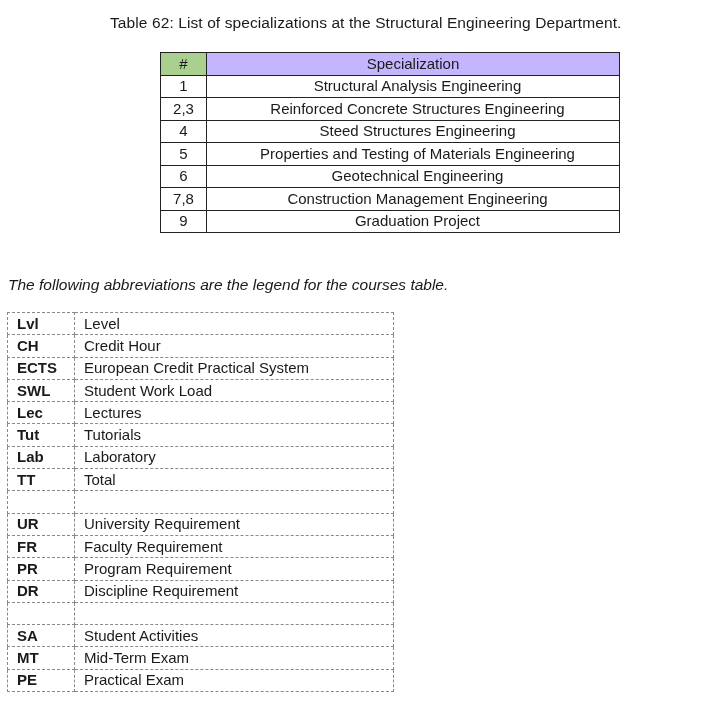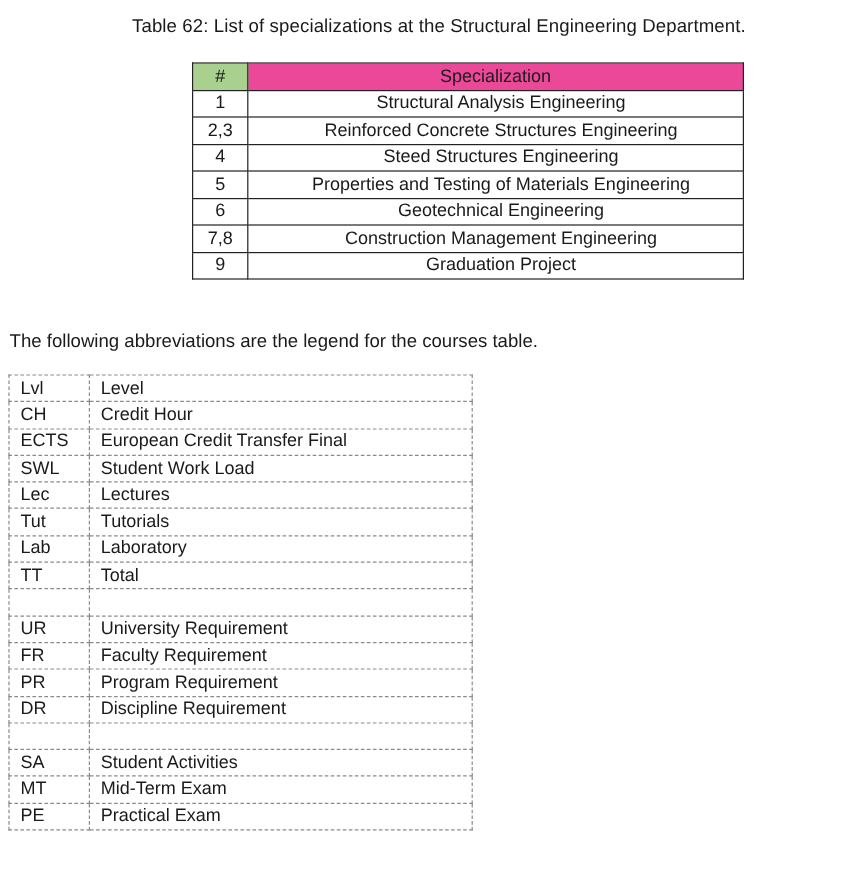--- a/index.html
+++ b/index.html
@@ -49,54 +49,56 @@
     table.spec td.name {
       padding-left: 9px;
       text-align: center;
     }
     .intro {
       position: absolute;
       left: 8px;
       top: 276px;
       font-size: 15.5px;
       white-space: nowrap;
+      font-style: italic;
     }
     table.legend {
       position: absolute;
       left: 7px;
       top: 312px;
       width: 387px;
       border-collapse: collapse;
       font-size: 15px;
     }
     table.legend td {
       border: 1px dashed #8a8a8a;
       height: 21.3px;
       padding: 0;
       line-height: 20px;
     }
     table.legend td.abbr {
       width: 57px;
       padding-left: 9px;
+      font-weight: bold;
     }
     table.legend td.meaning {
       padding-left: 9px;
       margin-top: 17px;
     }
   </style>
 </head>
 <body>
 
 <div class="caption">Table 62: List of specializations at the Structural Engineering Department.</div>
 
 <table class="spec">
   <thead>
     <tr>
       <th style="background: rgb(169, 208, 142);">#</th>
-      <th style="background: #ec4899;">Specialization</th>
+      <th style="background: #c4b5fd;">Specialization</th>
     </tr>
   </thead>
   <tbody id="spec-body">
       <tr>
         <td class="num">1</td>
         <td class="name">Structural Analysis Engineering</td>
       </tr>
       <tr>
         <td class="num">2,3</td>
         <td class="name">Reinforced Concrete Structures Engineering</td>
@@ -131,21 +133,21 @@
       <tr>
         <td class="abbr">Lvl</td>
         <td class="meaning">Level</td>
       </tr>
       <tr>
         <td class="abbr">CH</td>
         <td class="meaning">Credit Hour</td>
       </tr>
       <tr>
         <td class="abbr">ECTS</td>
-        <td class="meaning">European Credit Transfer Final</td>
+        <td class="meaning">European Credit Practical System</td>
       </tr>
       <tr>
         <td class="abbr">SWL</td>
         <td class="meaning">Student Work Load</td>
       </tr>
       <tr>
         <td class="abbr">Lec</td>
         <td class="meaning">Lectures</td>
       </tr>
       <tr>

